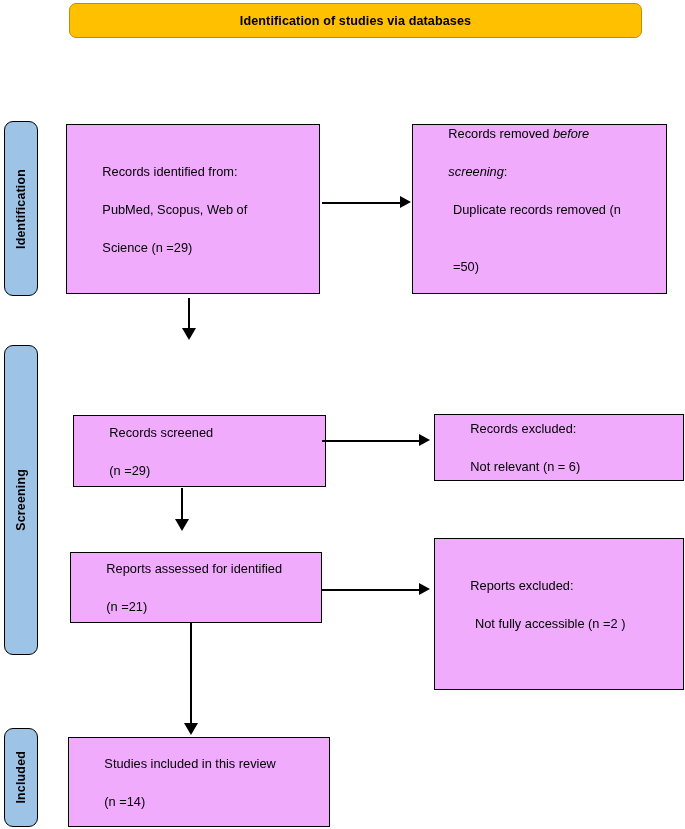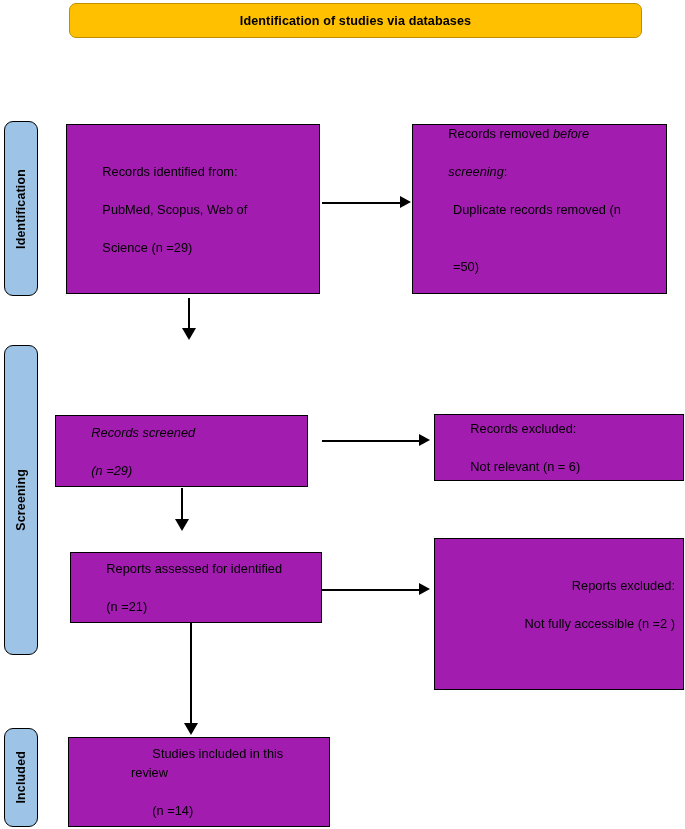--- a/index.html
+++ b/index.html
@@ -62,45 +62,45 @@
     white-space: nowrap;
     letter-spacing: 0.2px;
   }
   #stage-identification { left: 4px;  top: 121px; width: 34px; height: 175px; }
   #stage-screening      { left: 4px;  top: 345px; width: 34px; height: 310px; }
   #stage-included       { left: 4px;  top: 728px; width: 34px; height: 99px;  }
 
   
   .node {
     position: absolute;
-    background: #a21caf;
+    background: #f0abfc;
     border: 1.7px solid #000000;
     box-sizing: border-box;
     display: flex;
     flex-direction: column;
     justify-content: center;
   }
   .node-text {
     font-size: 12.8px;
     line-height: 19px;
     color: #000000;
     padding-left: 14px;
     padding-right: 8px;
     white-space: pre-wrap;
   }
   .node-text .indent { padding-left: 26px; display: block; }
   .node-text .ital { font-style: italic; }
 
   #box-identified    { left: 66px;  top: 124px; width: 254px; height: 170px; }
   #box-removed       { left: 412px; top: 124px; width: 255px; height: 170px; }
-  #box-screened      { left: 55px;  top: 415px; width: 253px; height: 72px; font-style: italic;  }
+  #box-screened      { left: 73px;  top: 415px; width: 253px; height: 72px;  }
   #box-excluded-rec  { left: 434px; top: 414px; width: 250px; height: 67px;  }
   #box-assessed      { left: 70px;  top: 552px; width: 252px; height: 71px;  }
-  #box-excluded-rep  { left: 434px; top: 538px; width: 250px; height: 152px; text-align: right; }
-  #box-included      { left: 68px;  top: 737px; width: 262px; height: 90px; padding-left: 48px;  }
+  #box-excluded-rep  { left: 434px; top: 538px; width: 250px; height: 152px; }
+  #box-included      { left: 68px;  top: 737px; width: 262px; height: 90px;  }
 
   
   .conn { position: absolute; }
   .conn-line-h {
     position: absolute;
     height: 1.6px;
     background: #000000;
     top: 0;
     left: 0;
   }

